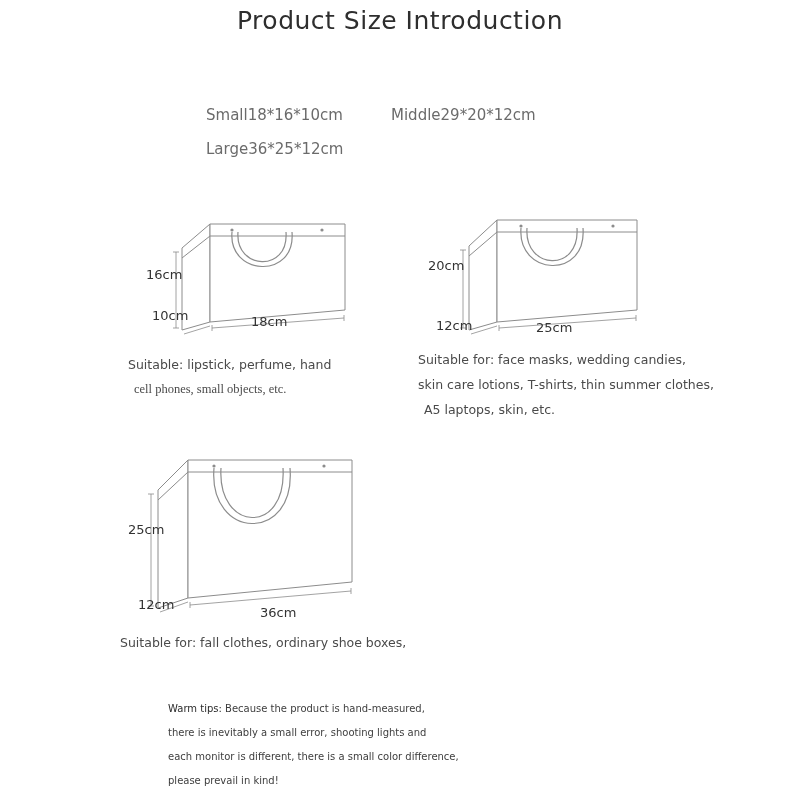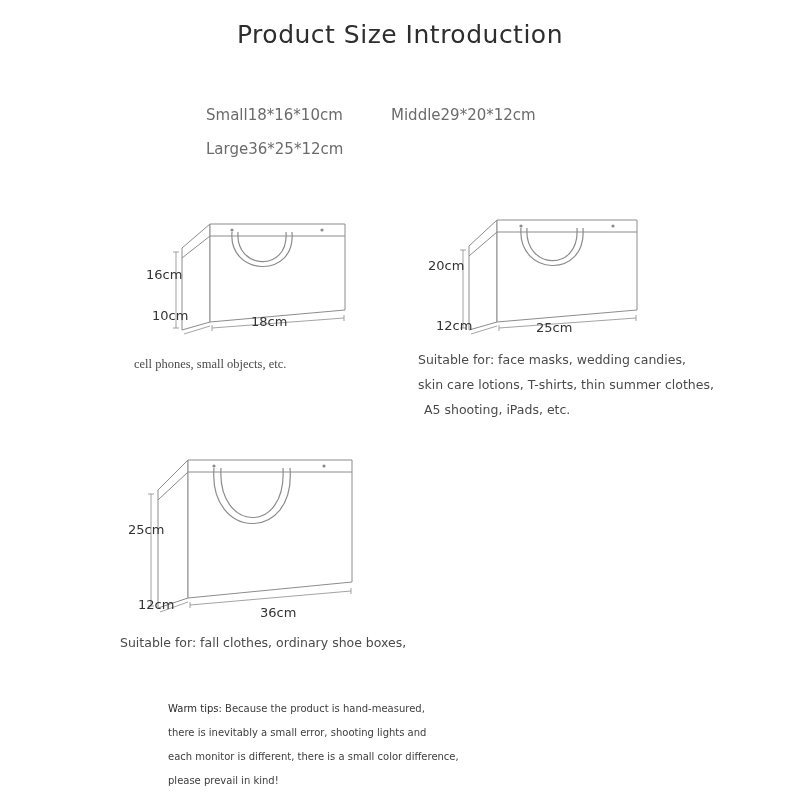--- a/index.html
+++ b/index.html
@@ -15,21 +15,21 @@
     position: relative;
     overflow: hidden;
   }
   .page {
     position: relative;
     width: 800px;
     height: 800px;
   }
   .title {
     position: absolute;
-    top: 20px;
+    top: 6px;
     left: 0;
     width: 800px;
     text-align: center;
     font-size: 25px;
     color: #2e2e2e;
     letter-spacing: 0.5px;
   }
   .size-line {
     position: absolute;
     font-size: 15px;
@@ -118,20 +118,21 @@
       <line x1="42" y1="128" x2="174" y2="118" stroke="#8c8c8c" stroke-width="0.8"></line>
       <line x1="42" y1="125" x2="42" y2="131" stroke="#8c8c8c" stroke-width="0.8"></line>
       <line x1="174" y1="115" x2="174" y2="121" stroke="#8c8c8c" stroke-width="0.8"></line>
     </svg>
   </div>
   <div class="dimlabel" style="left:146px; top:267px;">16cm</div>
   <div class="dimlabel" style="left:152px; top:308px;">10cm</div>
   <div class="dimlabel" style="left:251px; top:314px;">18cm</div>
 
   <div class="caption" style="left:128px; top:352px;">
+    <div>Suitable: lipstick, perfume, hand</div>
     <div style="padding-left:6px;font-family:Liberation Serif, serif;">cell phones, small objects, etc.</div>
   </div>
 
   <div class="bag" style="left:455px; top:198px;">
     <svg width="200" height="142" viewBox="0 0 200 142">
       <polygon points="14,48 42,22 42,124 14,132" fill="#ffffff" stroke="#8c8c8c" stroke-width="1"></polygon>
       <polygon points="42,22 182,22 182,112 42,124" fill="#ffffff" stroke="#8c8c8c" stroke-width="1"></polygon>
       <line x1="42" y1="34" x2="182" y2="34" stroke="#8c8c8c" stroke-width="1"></line>
       <line x1="14" y1="58" x2="42" y2="34" stroke="#8c8c8c" stroke-width="1"></line>
       <circle cx="66" cy="28" r="1.6" fill="#8c8c8c"></circle>
@@ -147,21 +148,21 @@
       <line x1="181" y1="117" x2="181" y2="123" stroke="#8c8c8c" stroke-width="0.8"></line>
     </svg>
   </div>
   <div class="dimlabel" style="left:428px; top:258px;">20cm</div>
   <div class="dimlabel" style="left:436px; top:318px;">12cm</div>
   <div class="dimlabel" style="left:536px; top:320px;">25cm</div>
 
   <div class="caption" style="left:418px; top:347px;">
     <div>Suitable for: face masks, wedding candies,</div>
     <div>skin care lotions, T-shirts, thin summer clothes,</div>
-    <div style="padding-left:6px;">A5 shooting, iPads, etc.</div>
+    <div style="padding-left:6px;">A5 laptops, skin, etc.</div>
   </div>
 
   <div class="bag" style="left:140px; top:430px;">
     <svg width="230" height="190" viewBox="0 0 230 190">
       <polygon points="18,60 48,30 48,168 18,178" fill="#ffffff" stroke="#8c8c8c" stroke-width="1"></polygon>
       <polygon points="48,30 212,30 212,152 48,168" fill="#ffffff" stroke="#8c8c8c" stroke-width="1"></polygon>
       <line x1="48" y1="42" x2="212" y2="42" stroke="#8c8c8c" stroke-width="1"></line>
       <line x1="18" y1="70" x2="48" y2="42" stroke="#8c8c8c" stroke-width="1"></line>
       <circle cx="74" cy="36" r="1.6" fill="#8c8c8c"></circle>
       <circle cx="184" cy="36" r="1.6" fill="#8c8c8c"></circle>

